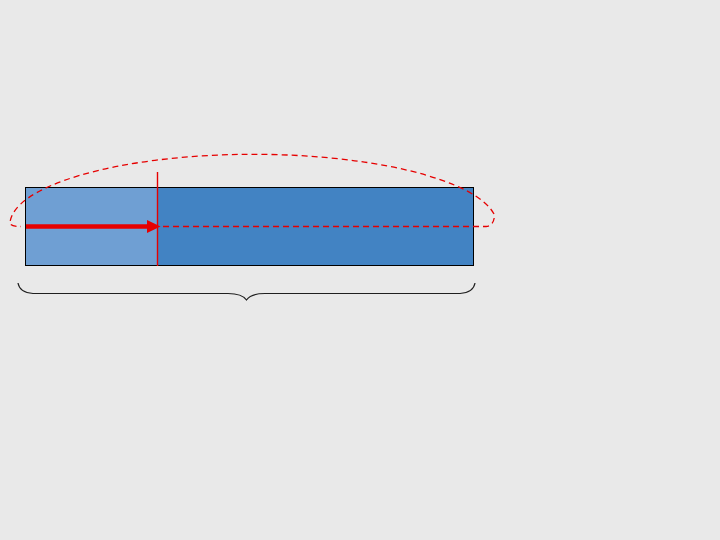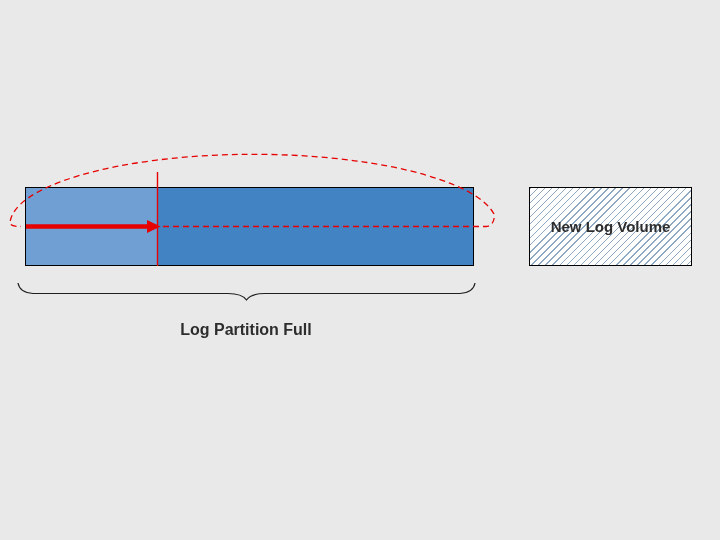--- a/index.html
+++ b/index.html
@@ -97,36 +97,32 @@
 </head>
 <body>
 
 <div class="stage">
 
   <div class="log-bar">
     <div class="seg-used"></div>
     <div class="seg-rest"></div>
   </div>
 
-  <div class="new-volume-box">
-    <span class="box-label">New Log Volume</span>
-  </div>
 
   <svg class="overlay" viewBox="0 0 720 540">
 
     <path d="M163 226.5 L486 226.5 Q494 226 494.5 215
              A 243.5 70.5 0 0 0 10 222.5
              Q 9.5 226.5 21 226.5" fill="none" stroke-width="1.3" stroke-dasharray="6 4" stroke="#e60000"></path>
 
     <line x1="157.5" y1="172" x2="157.5" y2="266" stroke-width="1.4" stroke="#e60000"></line>
 
     <line x1="26" y1="226.5" x2="147" y2="226.5" stroke-width="4.6" stroke="#e60000"></line>
 
     <polygon points="147,220 160.5,226.5 147,233" fill="#e60000"></polygon>
 
     <path d="M18 283 Q19.5 292.5 33 293.5 L228 293.5 Q242 293.5 246.5 300
              Q251 293.5 265 293.5 L460 293.5 Q473.5 292.5 475 283" fill="none" stroke-width="1.2" stroke="#1f1f1f"></path>
   </svg>
 
 
-  <div class="log-partition-label">Log Partition Full</div>
 
 </div>
 
 </body></html>

